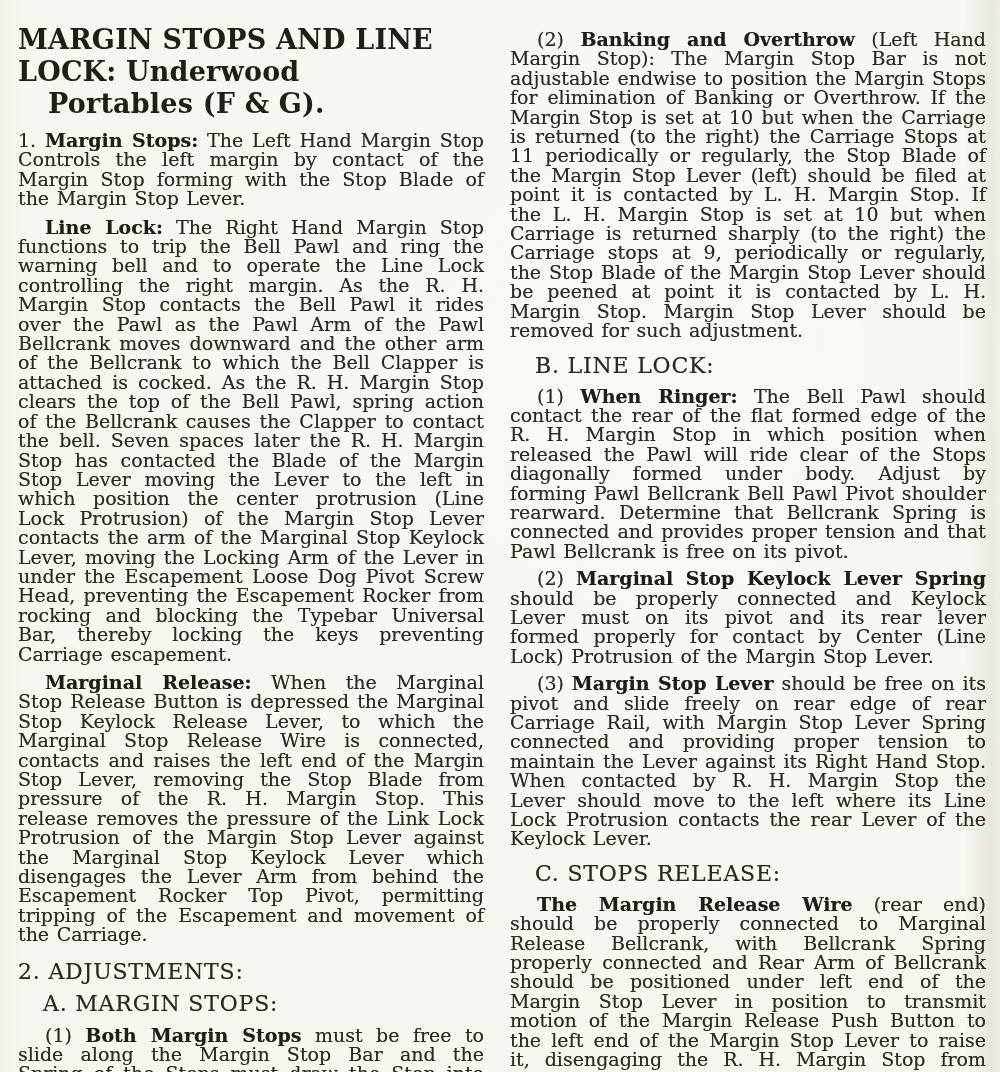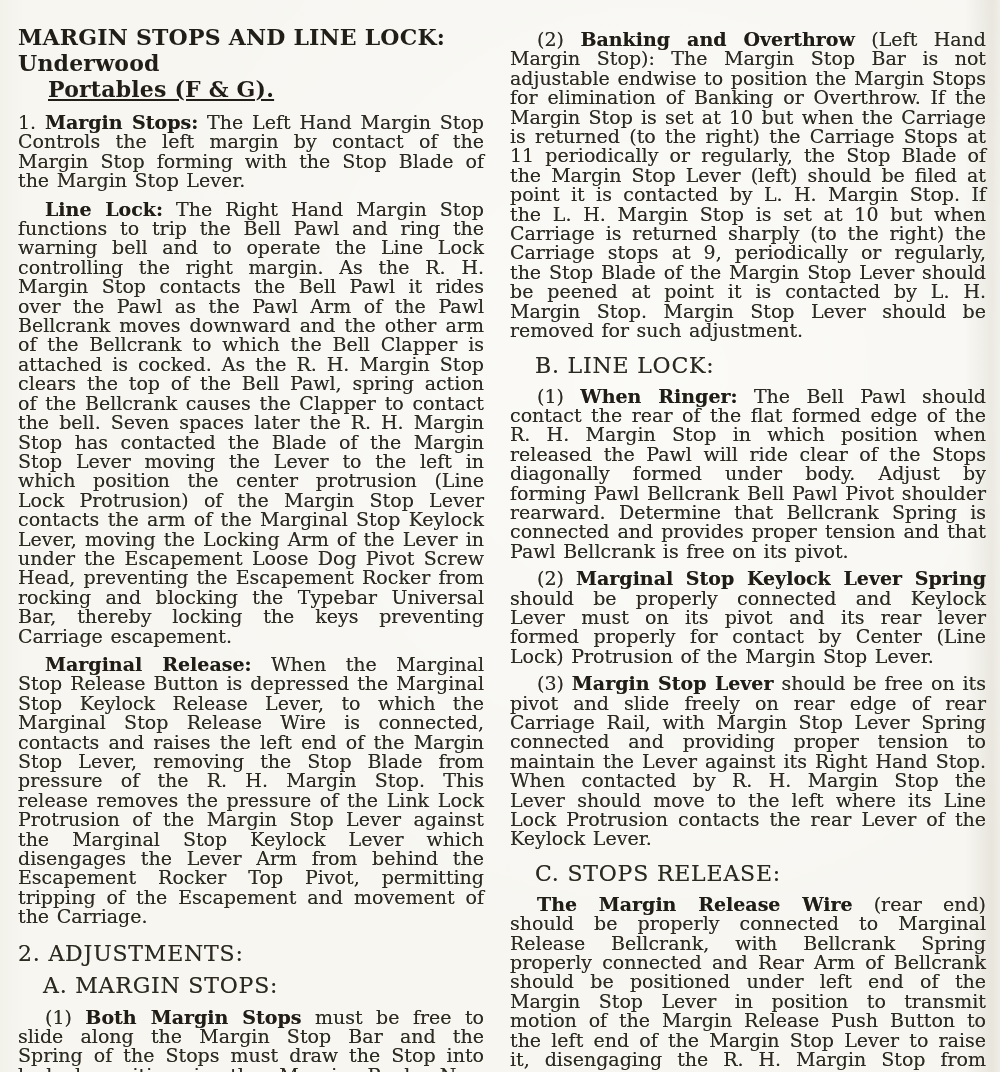--- a/index.html
+++ b/index.html
@@ -26,27 +26,27 @@
     gap: 26px;
   }
   .col {
     box-sizing: border-box;
   }
   .col-left  { width: 466px; }
   .col-right { width: 476px; padding-top: 6px; }
 
   .doc-title {
     margin: 0 0 11px 0;
-    font-size: 22px;
-    line-height: 26px;
+    font-size: 27px;
+    line-height: 32px;
     font-weight: bold;
     color: #201e17;
     letter-spacing: 0.2px;
   }
-  .doc-title .t2 { display: block; padding-left: 30px; text-decoration: underline; }
+  .doc-title .t2 { display: block; padding-left: 30px; }
 
   .para {
     margin: 0 0 9px 0;
     text-align: justify;
     font-size: 19px;
     line-height: 19.4px;
     word-spacing: 1.5px;
     text-shadow: 0 0 0.5px rgba(43,41,32,0.55);
   }
   .para.indent { text-indent: 27px; }

